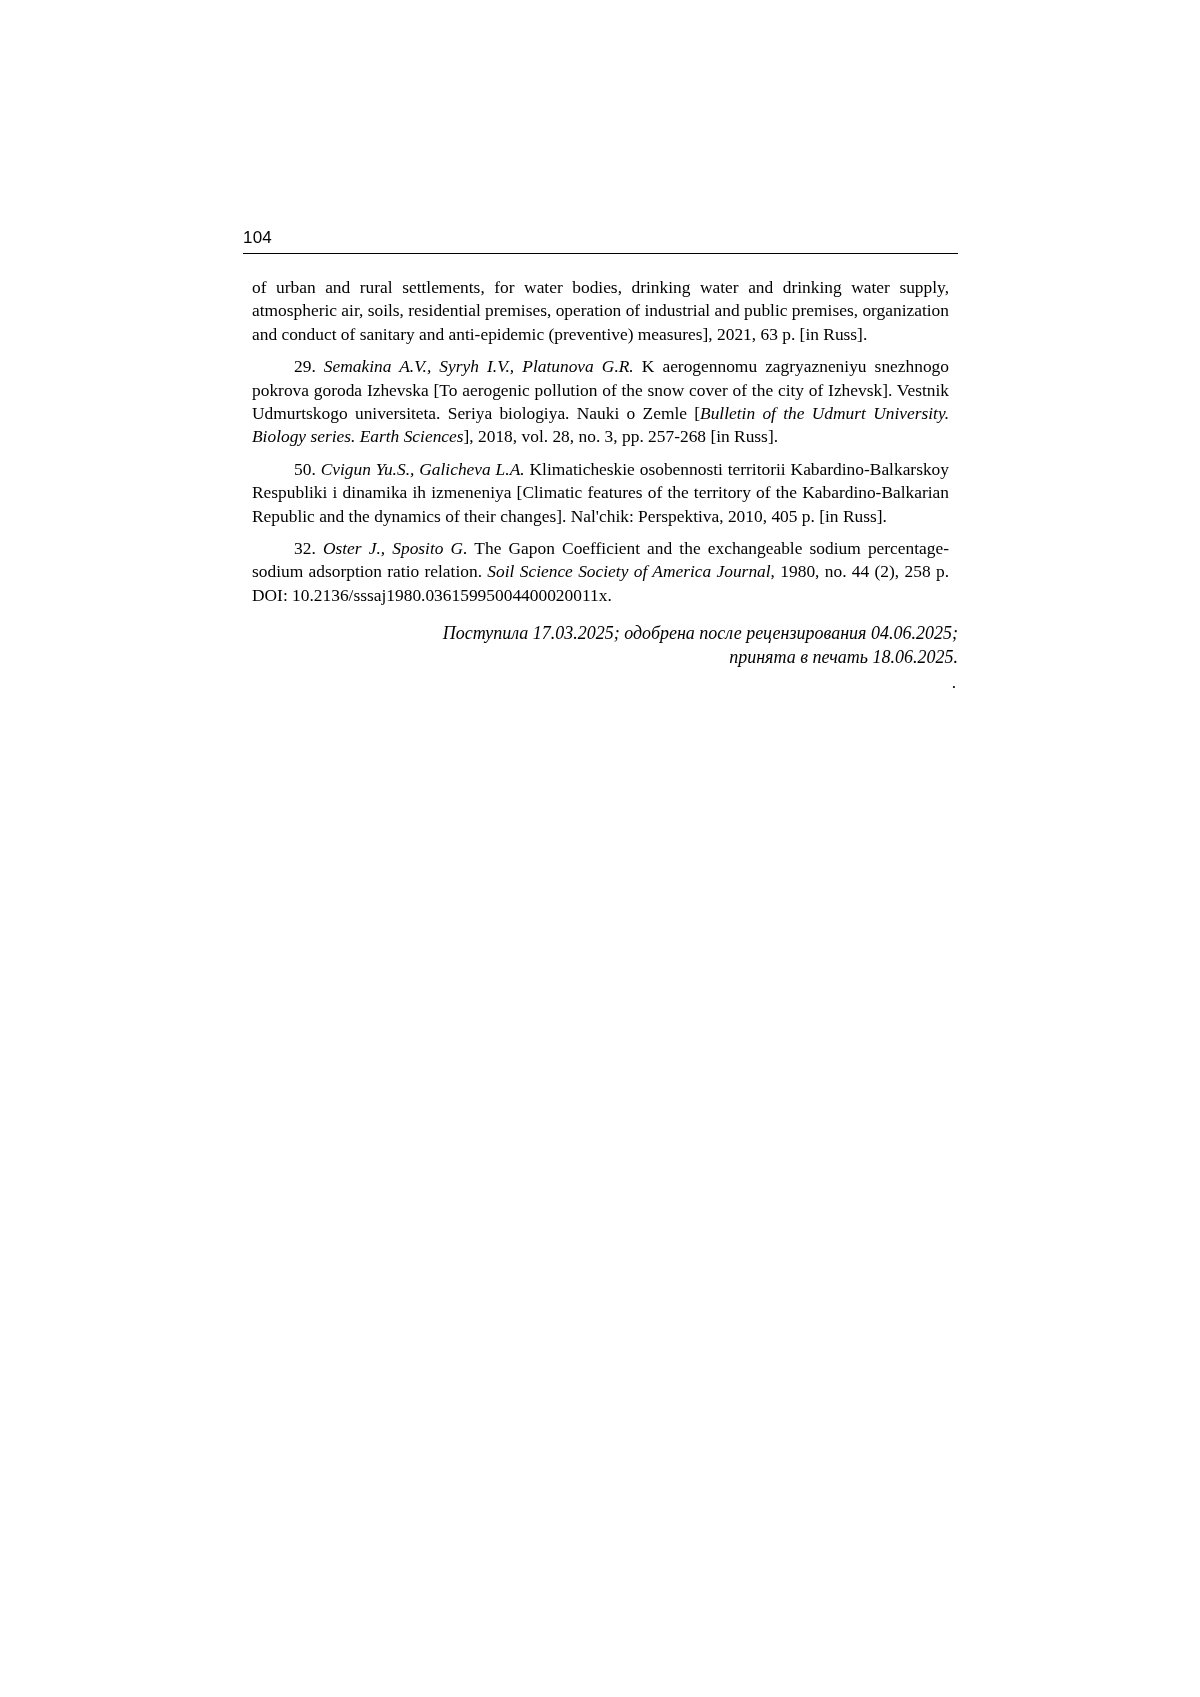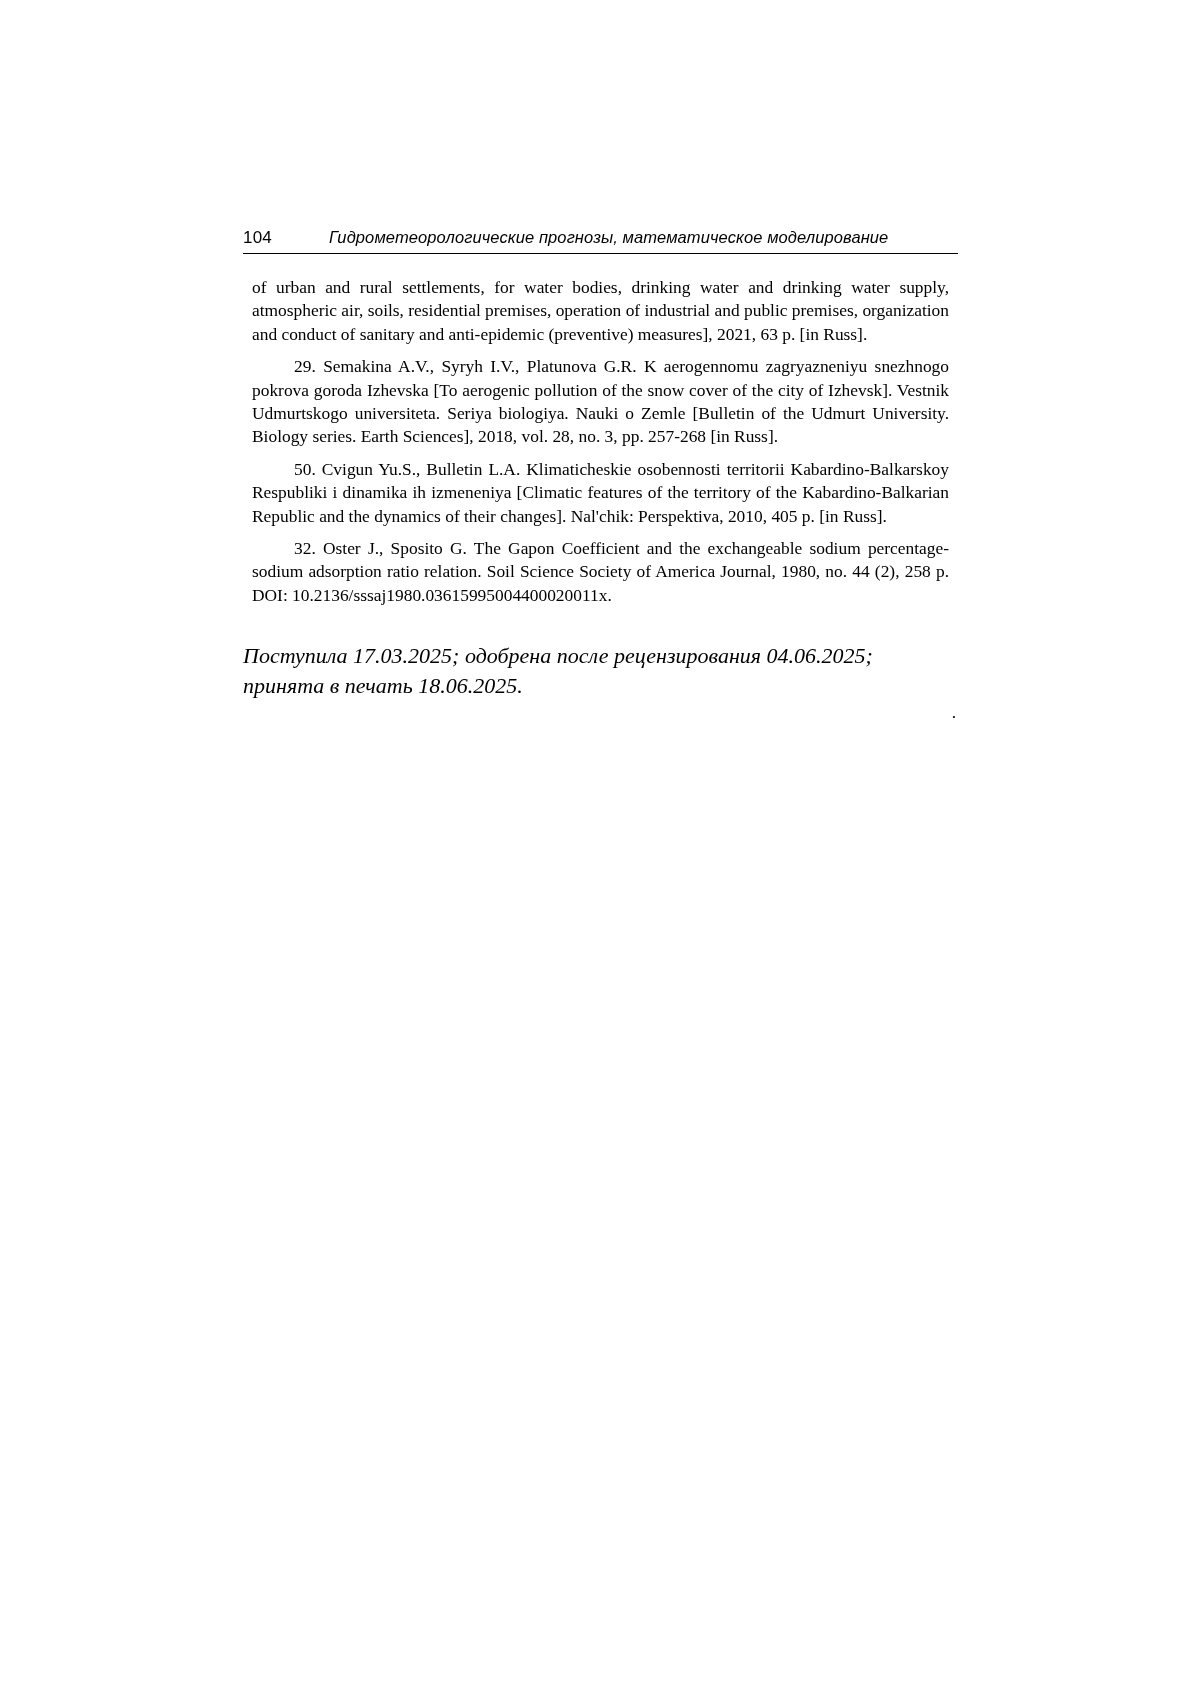--- a/index.html
+++ b/index.html
@@ -51,61 +51,60 @@
     text-justify: inter-word;
     hyphens: manual;
   }
   .para {
     margin: 9px;
     text-align: justify;
   }
   .para.indent {
     text-indent: 42px;
   }
-  .it { }
+  .it { font-style: italic; }
   .footer-block {
-    margin-top: 34px;
-    text-align: left;
+    margin-top: 14px;
+    text-align: right;
     font-style: italic;
-    font-size: 22px;
+    font-size: 18px;
     line-height: 1.345;
   }
   .footer-line { display: block; }
   .trailing-dot {
     display: block;
     text-align: right;
     font-size: 17.4px;
     margin-top: 2px;
     padding-right: 2px;
   }
 </style>
 </head>
 <body>
 
 <div class="page">
 
   <div class="content">
 
     <div class="header">
       <span class="header-pageno">104</span>
-      <span class="header-title">Гидрометеорологические прогнозы, математическое моделирование</span>
     </div>
 
     <div class="body-text">
 
       <p class="para">of urban and rural settlements, for water bodies, drinking water and drinking water supply, atmospheric air, soils, residential premises, operation of industrial and public premises, organization and conduct of sanitary and anti-epidemic (preventive) measures], 2021, 63 p. [in Russ].</p>
 
       <p class="para indent">
         <span>29.</span>
         <span class="it">Semakina A.V., Syryh I.V., Platunova G.R.</span><span> K aerogennomu zagryazneniyu snezhnogo pokrova goroda Izhevska [To aerogenic pollution of the snow cover of the city of Izhevsk]. Vestnik Udmurtskogo universiteta. Seriya biologiya. Nauki o Zemle [</span><span class="it">Bulletin of the Udmurt University. Biology series. Earth Sciences</span><span>], 2018, vol. 28, no. 3, pp. 257-268 [in Russ].</span>
       </p>
 
       <p class="para indent">
         <span>50.</span>
-        <span class="it">Cvigun Yu.S., Bulletin L.A.</span><span> Klimaticheskie osobennosti territorii Kabardino-Balkarskoy Respubliki i dinamika ih izmeneniya [Climatic features of the territory of the Kabardino-Balkarian Republic and the dynamics of their changes]. Nal'chik: Perspektiva, 2010, 405 p. [in Russ].</span><span class="it"></span><span></span>
+        <span class="it">Cvigun Yu.S., Galicheva L.A.</span><span> Klimaticheskie osobennosti territorii Kabardino-Balkarskoy Respubliki i dinamika ih izmeneniya [Climatic features of the territory of the Kabardino-Balkarian Republic and the dynamics of their changes]. Nal'chik: Perspektiva, 2010, 405 p. [in Russ].</span><span class="it"></span><span></span>
       </p>
 
 
       <p class="para indent">
         <span>32.</span>
         <span class="it">Oster J., Sposito G.</span><span> The Gapon Coefficient and the exchangeable sodium percentage-sodium adsorption ratio relation. </span><span class="it">Soil Science Society of America Journal</span><span>, 1980, no. 44 (2), 258 p. DOI: 10.2136/sssaj1980.03615995004400020011x.</span>
       </p>
 
     </div>
 

